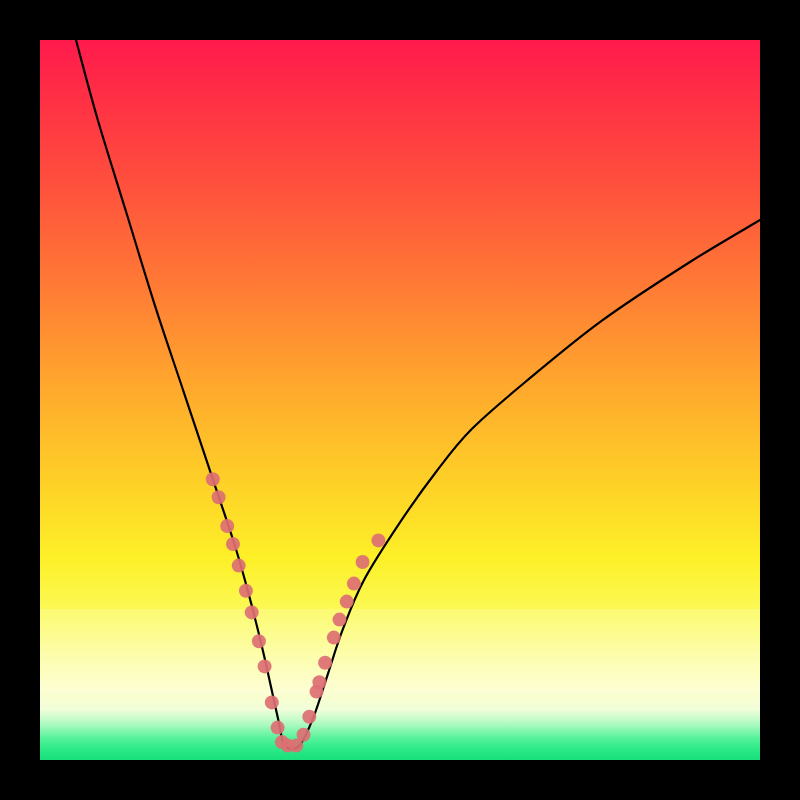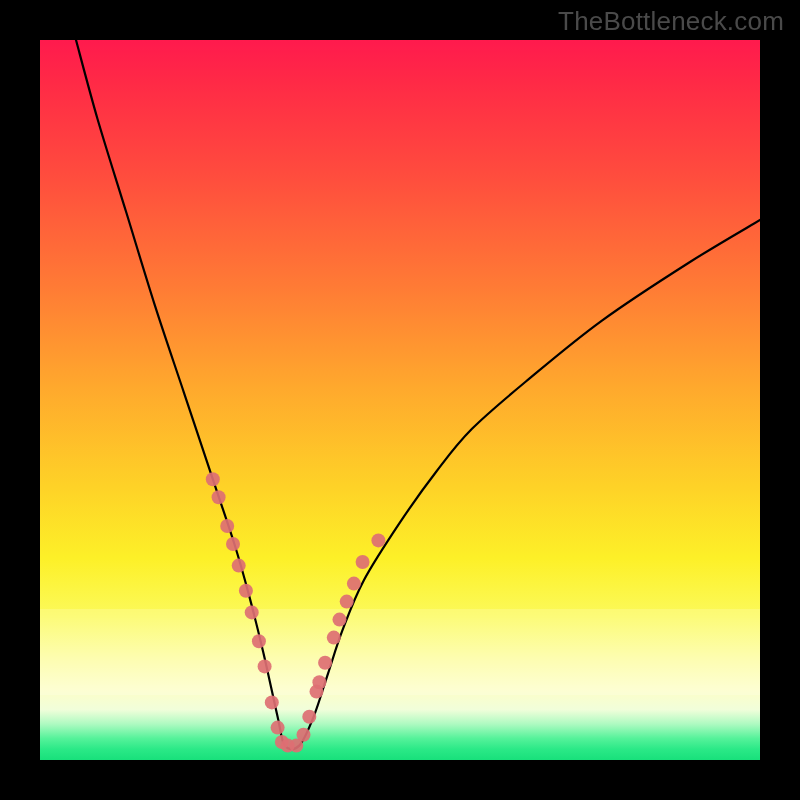--- a/index.html
+++ b/index.html
@@ -118,14 +118,13 @@
           <circle cx="293.8" cy="597.6" r="7" class="dot" style="fill: rgb(221, 111, 115);"></circle>
           <circle cx="299.5" cy="579.6" r="7" class="dot" style="fill: rgb(221, 111, 115);"></circle>
           <circle cx="306.7" cy="561.6" r="7" class="dot" style="fill: rgb(221, 111, 115);"></circle>
           <circle cx="313.9" cy="543.6" r="7" class="dot" style="fill: rgb(221, 111, 115);"></circle>
           <circle cx="322.6" cy="522.0" r="7" class="dot" style="fill: rgb(221, 111, 115);"></circle>
           <circle cx="338.4" cy="500.4" r="7" class="dot" style="fill: rgb(221, 111, 115);"></circle>
         </g>
     </svg>
   </div>
 
-  <div class="watermark">TheBottleneck.com</div>
 </div>
 
 </body></html>

